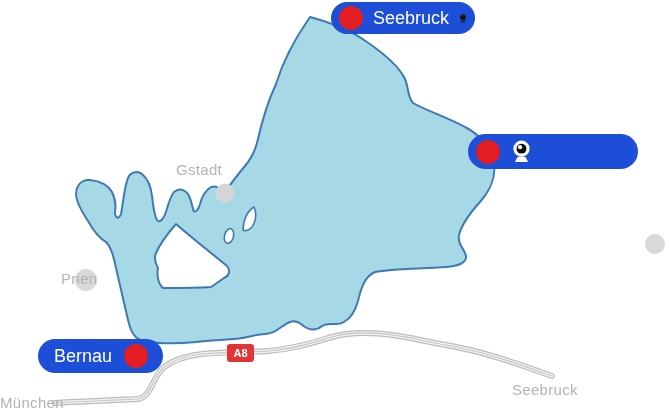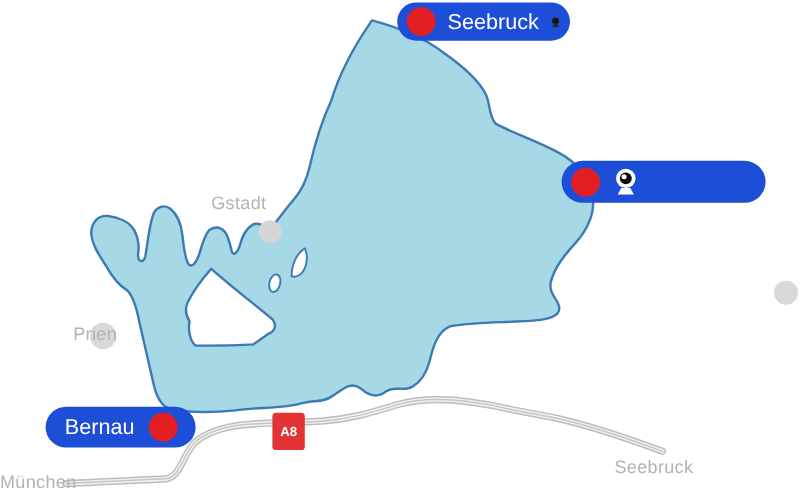--- a/index.html
+++ b/index.html
@@ -13,21 +13,21 @@
   }
   .pill{
     position:absolute;background:#1d4ed8;border-radius:19px;display:flex;align-items:center;
     box-sizing:border-box;color:#ffffff;font-size:18px;cursor:pointer;
   }
   .pill .label{white-space:nowrap;}
   .red-dot{
     width:24px;height:24px;border-radius:50%;background:#e31e23;flex:0 0 auto;
   }
   .badge{
-    position:absolute;left:227px;top:344px;width:27px;height:31px;background:#e23434;
+    position:absolute;left:227px;top:344px;width:27px;height:18px;background:#e23434;
     border-radius:3px;color:#ffffff;font-size:11px;font-weight:bold;
     display:flex;align-items:center;justify-content:center;
   }
 </style>
 </head>
 <body>
 
 <div id="stage">
 
   <svg id="map-svg" width="670" height="409" viewBox="0 0 670 409">

